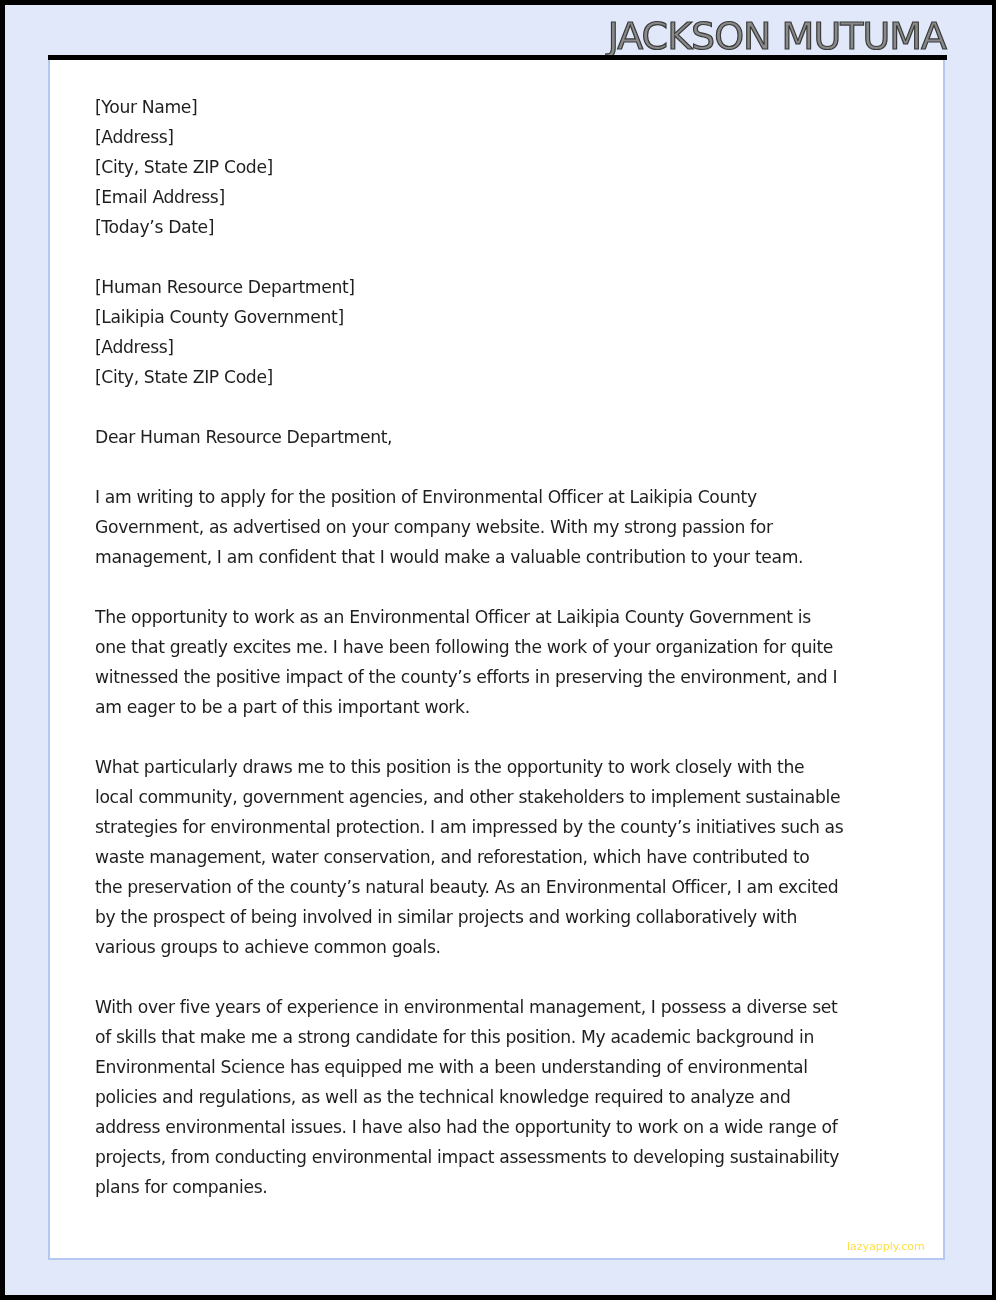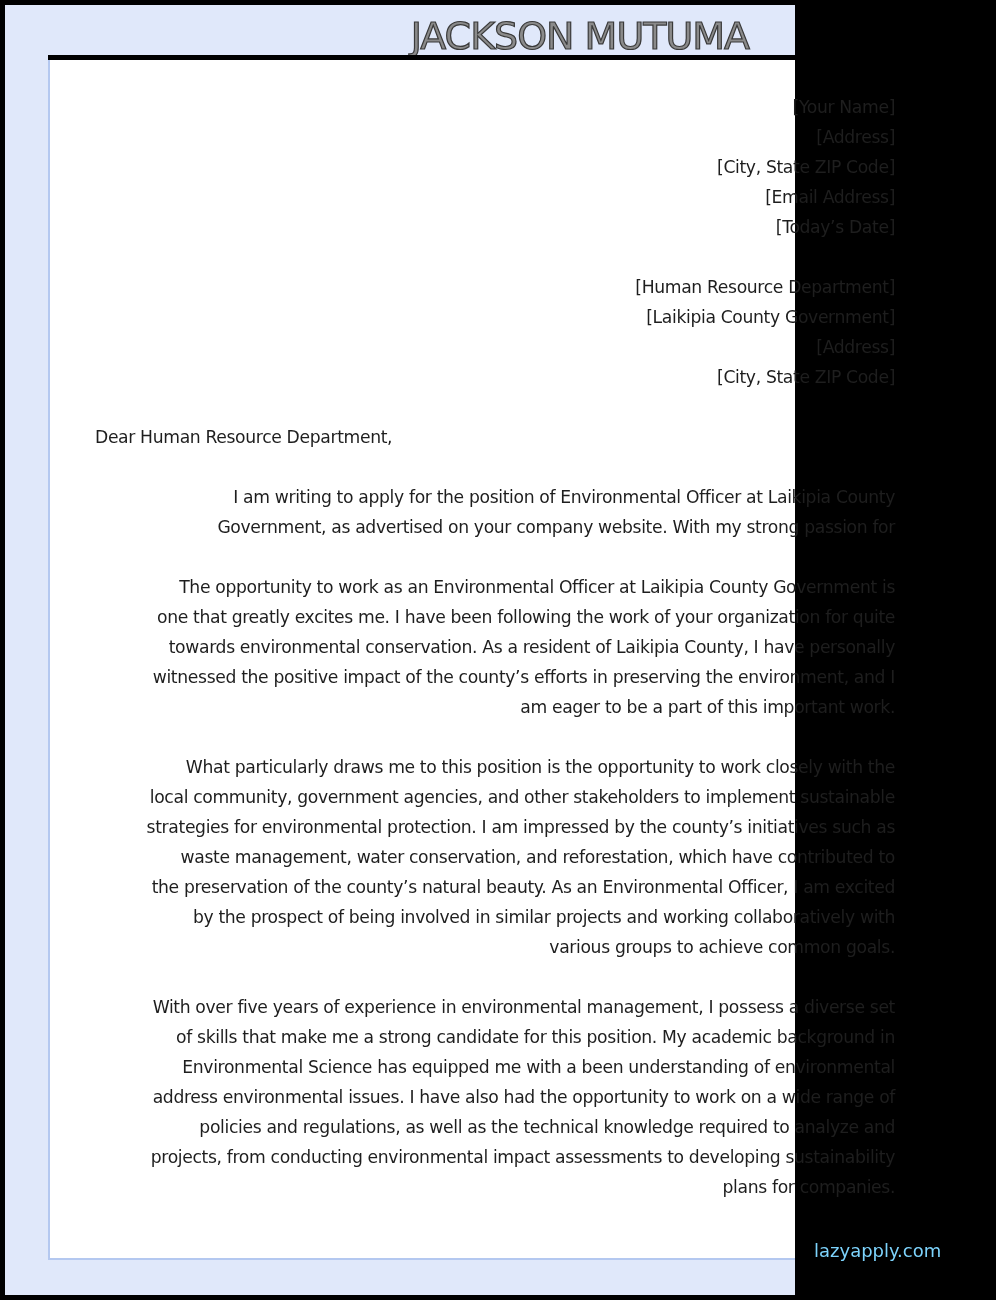--- a/index.html
+++ b/index.html
@@ -6,21 +6,21 @@
     body {
       width: 996px; height: 1300px;
       background: #000;
       position: relative;
       overflow: hidden;
       font-family: "DejaVu Sans", sans-serif;
     }
     .frame {
       position: absolute;
       left: 5px; top: 5px;
-      width: 790px; height: 1290px;
+      width: 987px; height: 1290px;
       background: #e0e8fa;
       overflow: hidden;
     }
     .name {
       position: absolute;
       right: 46px; top: 12px;
       font-family: "DejaVu Sans", sans-serif;
       font-size: 38px;
       font-weight: normal;
       letter-spacing: -1px;
@@ -47,29 +47,29 @@
     .content {
       position: absolute;
       left: 95px; top: 92px;
       width: 800px;
       font-family: "DejaVu Sans", sans-serif;
       font-size: 17.2px;
       line-height: 30px;
       color: #1e1e1e;
       letter-spacing: -0.35px;
     }
-    .content .line { display: block; white-space: nowrap; text-align: right; }
+    .content .line { display: block; white-space: nowrap; }
     .content .block { margin-bottom: 30px; }
     .content p { margin: 0 0 30px 0; }
     .watermark {
       position: absolute;
-      left: 814px; top: 1240px;
+      left: 847px; top: 1240px;
       font-family: "DejaVu Sans", sans-serif;
-      font-size: 18px;
-      color: #7dd3fc;
+      font-size: 11px;
+      color: #fde047;
     }
   </style>
 </head>
 <body>
 
 <div class="frame">
   <div class="name">JACKSON MUTUMA</div>
   <div class="page"></div>
   <div class="page-bar"></div>
 </div>
@@ -86,44 +86,44 @@
     <span class="line">[Human Resource Department]</span>
     <span class="line">[Laikipia County Government]</span>
     <span class="line">[Address]</span>
     <span class="line">[City, State ZIP Code]</span>
   </div>
   <p>Dear Human Resource Department,</p>
 
   <p>
     <span class="line">I am writing to apply for the position of Environmental Officer at Laikipia County</span>
     <span class="line">Government, as advertised on your company website. With my strong passion for</span>
+    <span class="line">management, I am confident that I would make a valuable contribution to your team.</span>
   </p>
 
   <p>
     <span class="line">The opportunity to work as an Environmental Officer at Laikipia County Government is</span>
     <span class="line">one that greatly excites me. I have been following the work of your organization for quite</span>
-    <span class="line">towards environmental conservation. As a resident of Laikipia County, I have personally</span>
     <span class="line">witnessed the positive impact of the county’s efforts in preserving the environment, and I</span>
     <span class="line">am eager to be a part of this important work.</span>
   </p>
 
   <p>
     <span class="line">What particularly draws me to this position is the opportunity to work closely with the</span>
     <span class="line">local community, government agencies, and other stakeholders to implement sustainable</span>
     <span class="line">strategies for environmental protection. I am impressed by the county’s initiatives such as</span>
     <span class="line">waste management, water conservation, and reforestation, which have contributed to</span>
     <span class="line">the preservation of the county’s natural beauty. As an Environmental Officer, I am excited</span>
     <span class="line">by the prospect of being involved in similar projects and working collaboratively with</span>
     <span class="line">various groups to achieve common goals.</span>
   </p>
 
   <p>
     <span class="line">With over five years of experience in environmental management, I possess a diverse set</span>
     <span class="line">of skills that make me a strong candidate for this position. My academic background in</span>
     <span class="line">Environmental Science has equipped me with a been understanding of environmental</span>
+    <span class="line">policies and regulations, as well as the technical knowledge required to analyze and</span>
     <span class="line">address environmental issues. I have also had the opportunity to work on a wide range of</span>
-    <span class="line">policies and regulations, as well as the technical knowledge required to analyze and</span>
     <span class="line">projects, from conducting environmental impact assessments to developing sustainability</span>
     <span class="line">plans for companies.</span>
   </p>
 </div>
 
 <div class="watermark">lazyapply.com</div>
 
 </body></html>

